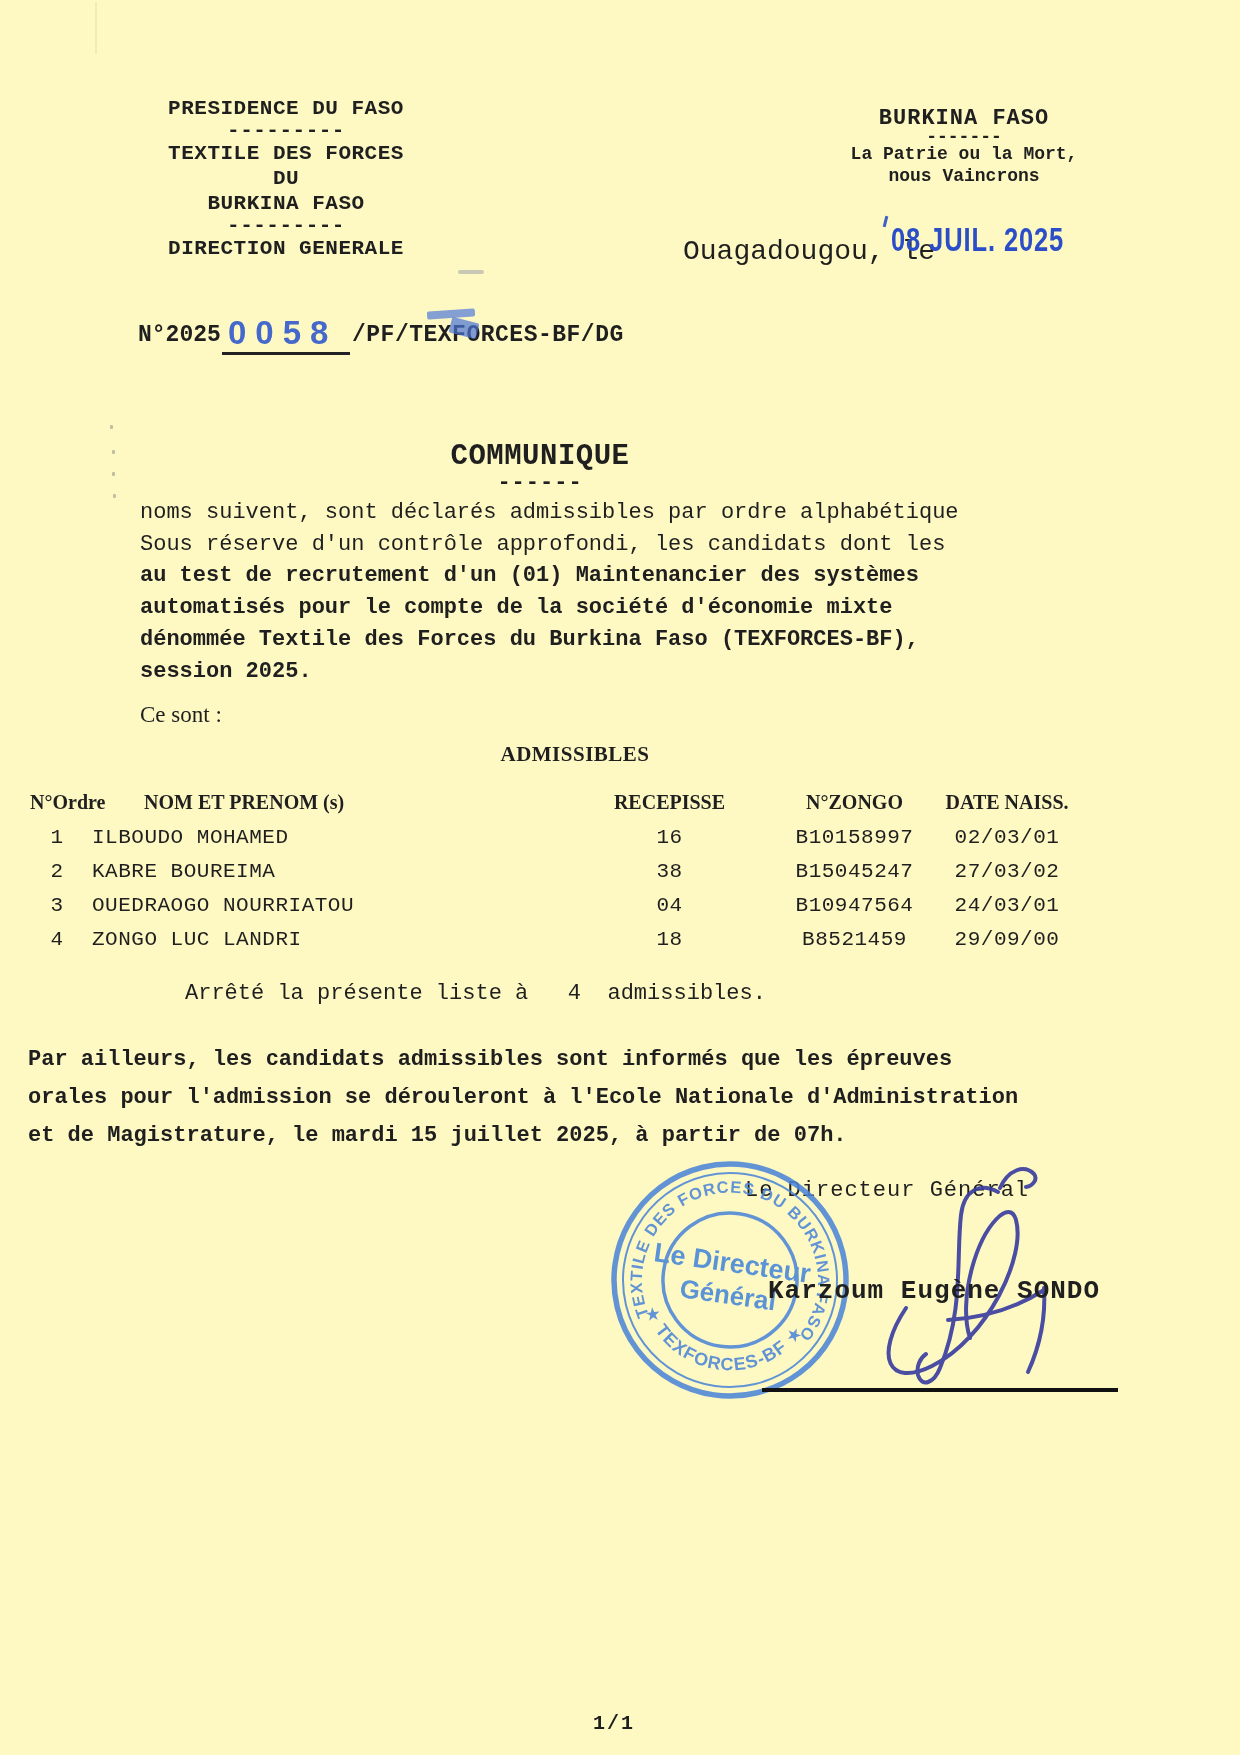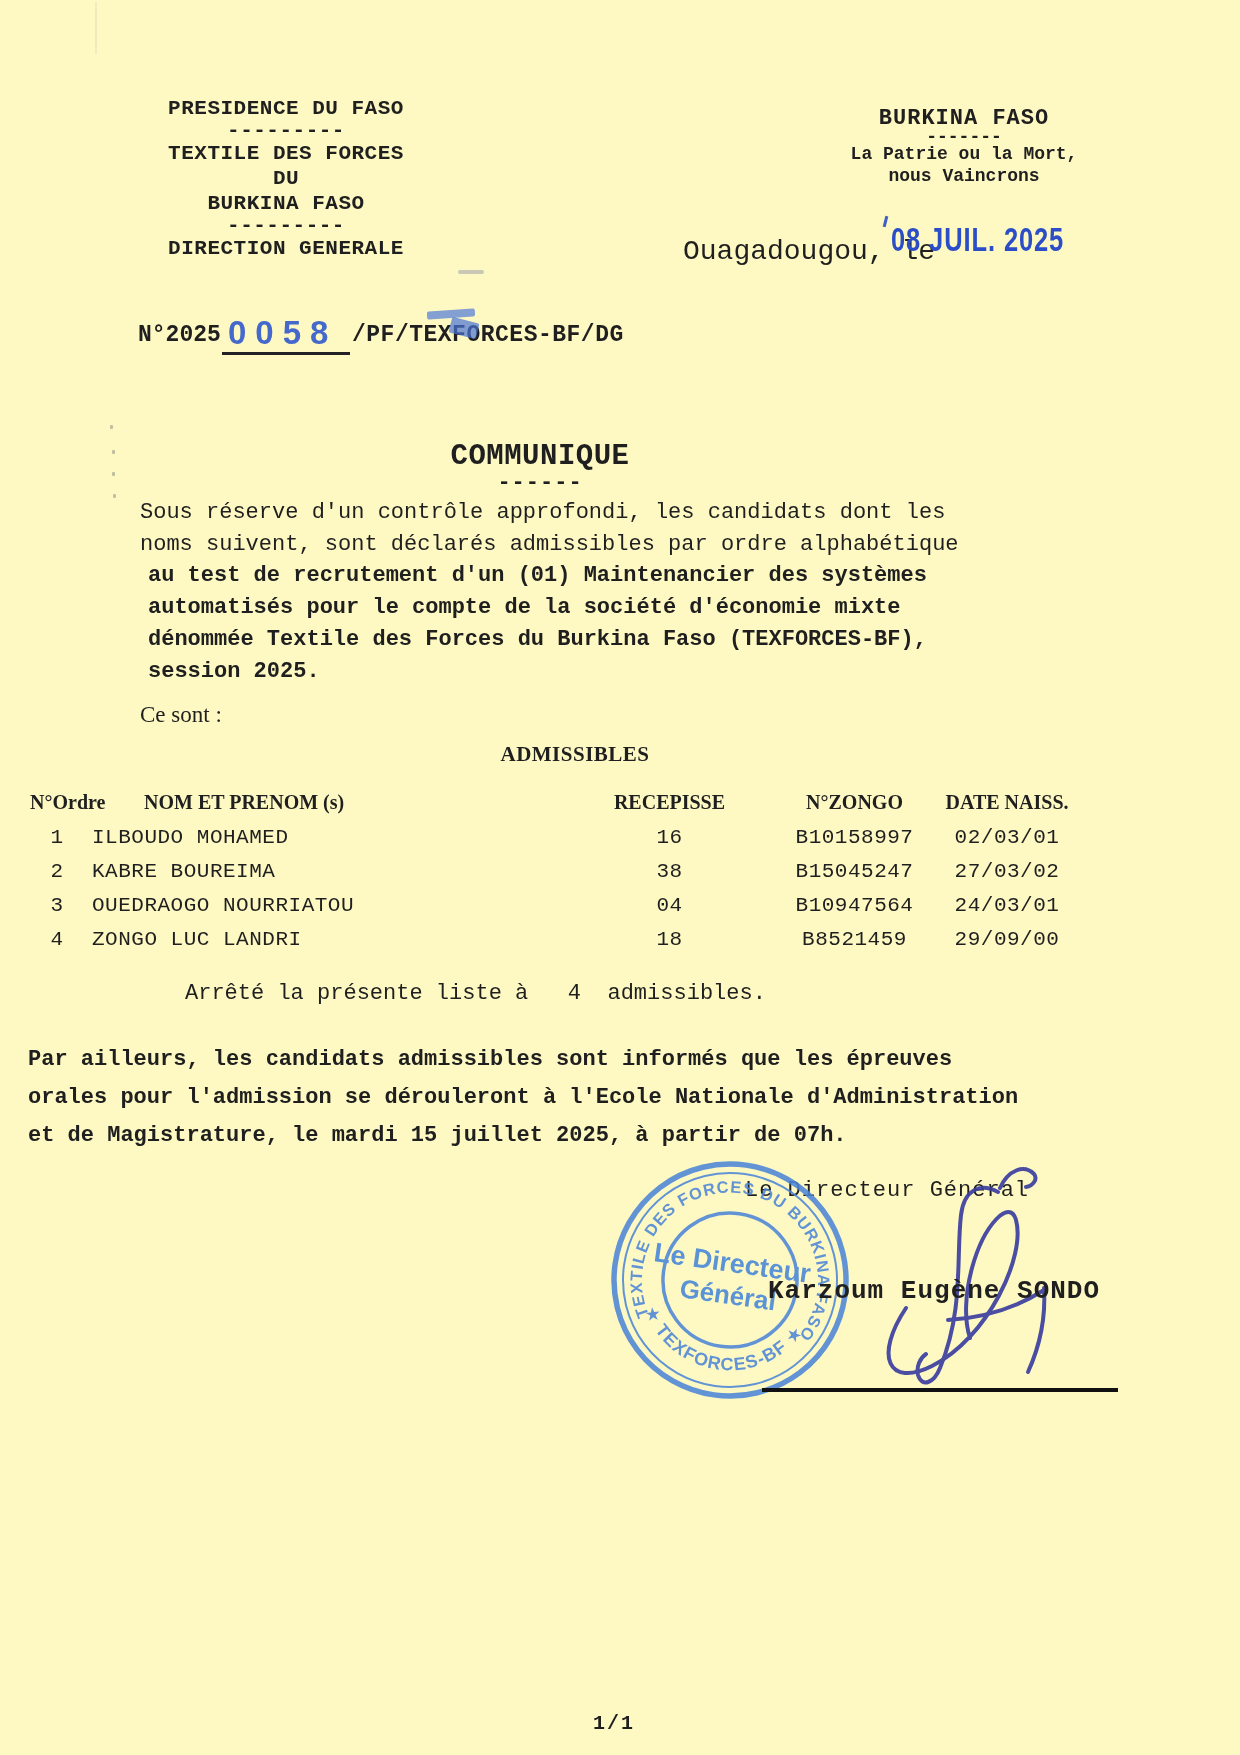--- a/index.html
+++ b/index.html
@@ -33,21 +33,21 @@
   .ref-underline{left:222px;top:352px;width:128px;height:3px;background:#222;}
   .ref-suffix{left:352px;top:322px;font-size:23px;font-weight:bold;letter-spacing:.5px;}
 
   .doc-title{left:380px;top:440px;width:320px;text-align:center;font-size:29px;
              font-weight:bold;letter-spacing:.5px;}
   .doc-title-dash{left:380px;top:470px;width:320px;text-align:center;font-size:22px;
              font-weight:bold;letter-spacing:1px;}
 
   .para{font-size:22px;line-height:32px;white-space:nowrap;}
   .para1{left:140px;top:497px;}
-  .para2{left:140px;top:560px;font-weight:bold;margin-left:8px;}
+  .para2{left:140px;top:560px;font-weight:bold;}
   .ce-sont{left:140px;top:702px;font-size:23px;font-weight:normal;}
   .admissibles-h{left:0;top:742px;width:1150px;text-align:center;font-size:21px;
                  font-weight:bold;letter-spacing:.5px;}
 
   .table{left:22px;top:791px;width:1092px;}
   .t-head,.t-row{display:grid;grid-template-columns:70px 460px 235px 135px 170px;}
   .t-head{height:35px;font-family:"Liberation Serif","DejaVu Serif",serif;
           font-weight:bold;font-size:20px;}
   .t-head .c1{padding-left:8px;}
   .t-head .c2{padding-left:52px;}
@@ -109,22 +109,22 @@
   <div class="abs ref-underline"></div>
   <div class="abs ref-suffix">/PF/TEXFORCES-BF/DG</div>
   <div class="abs smudge-a"></div>
   <div class="abs smudge-b"></div>
   <div class="abs smudge-c"></div>
 
   <div class="abs doc-title">COMMUNIQUE</div>
   <div class="abs doc-title-dash">------</div>
 
   <div class="abs para para1">
+    <div>noms suivent, sont déclarés admissibles par ordre alphabétique</div>
     <div>Sous réserve d'un contrôle approfondi, les candidats dont les</div>
-    <div>noms suivent, sont déclarés admissibles par ordre alphabétique</div>
   </div>
   <div class="abs para para2">
     <div>au test de recrutement d'un (01) Maintenancier des systèmes</div>
     <div>automatisés pour le compte de la société d'économie mixte</div>
     <div>dénommée Textile des Forces du Burkina Faso (TEXFORCES-BF),</div>
     <div>session 2025.</div>
   </div>
   <div class="abs ce-sont serif">Ce sont :</div>
   <div class="abs admissibles-h serif">ADMISSIBLES</div>
 

